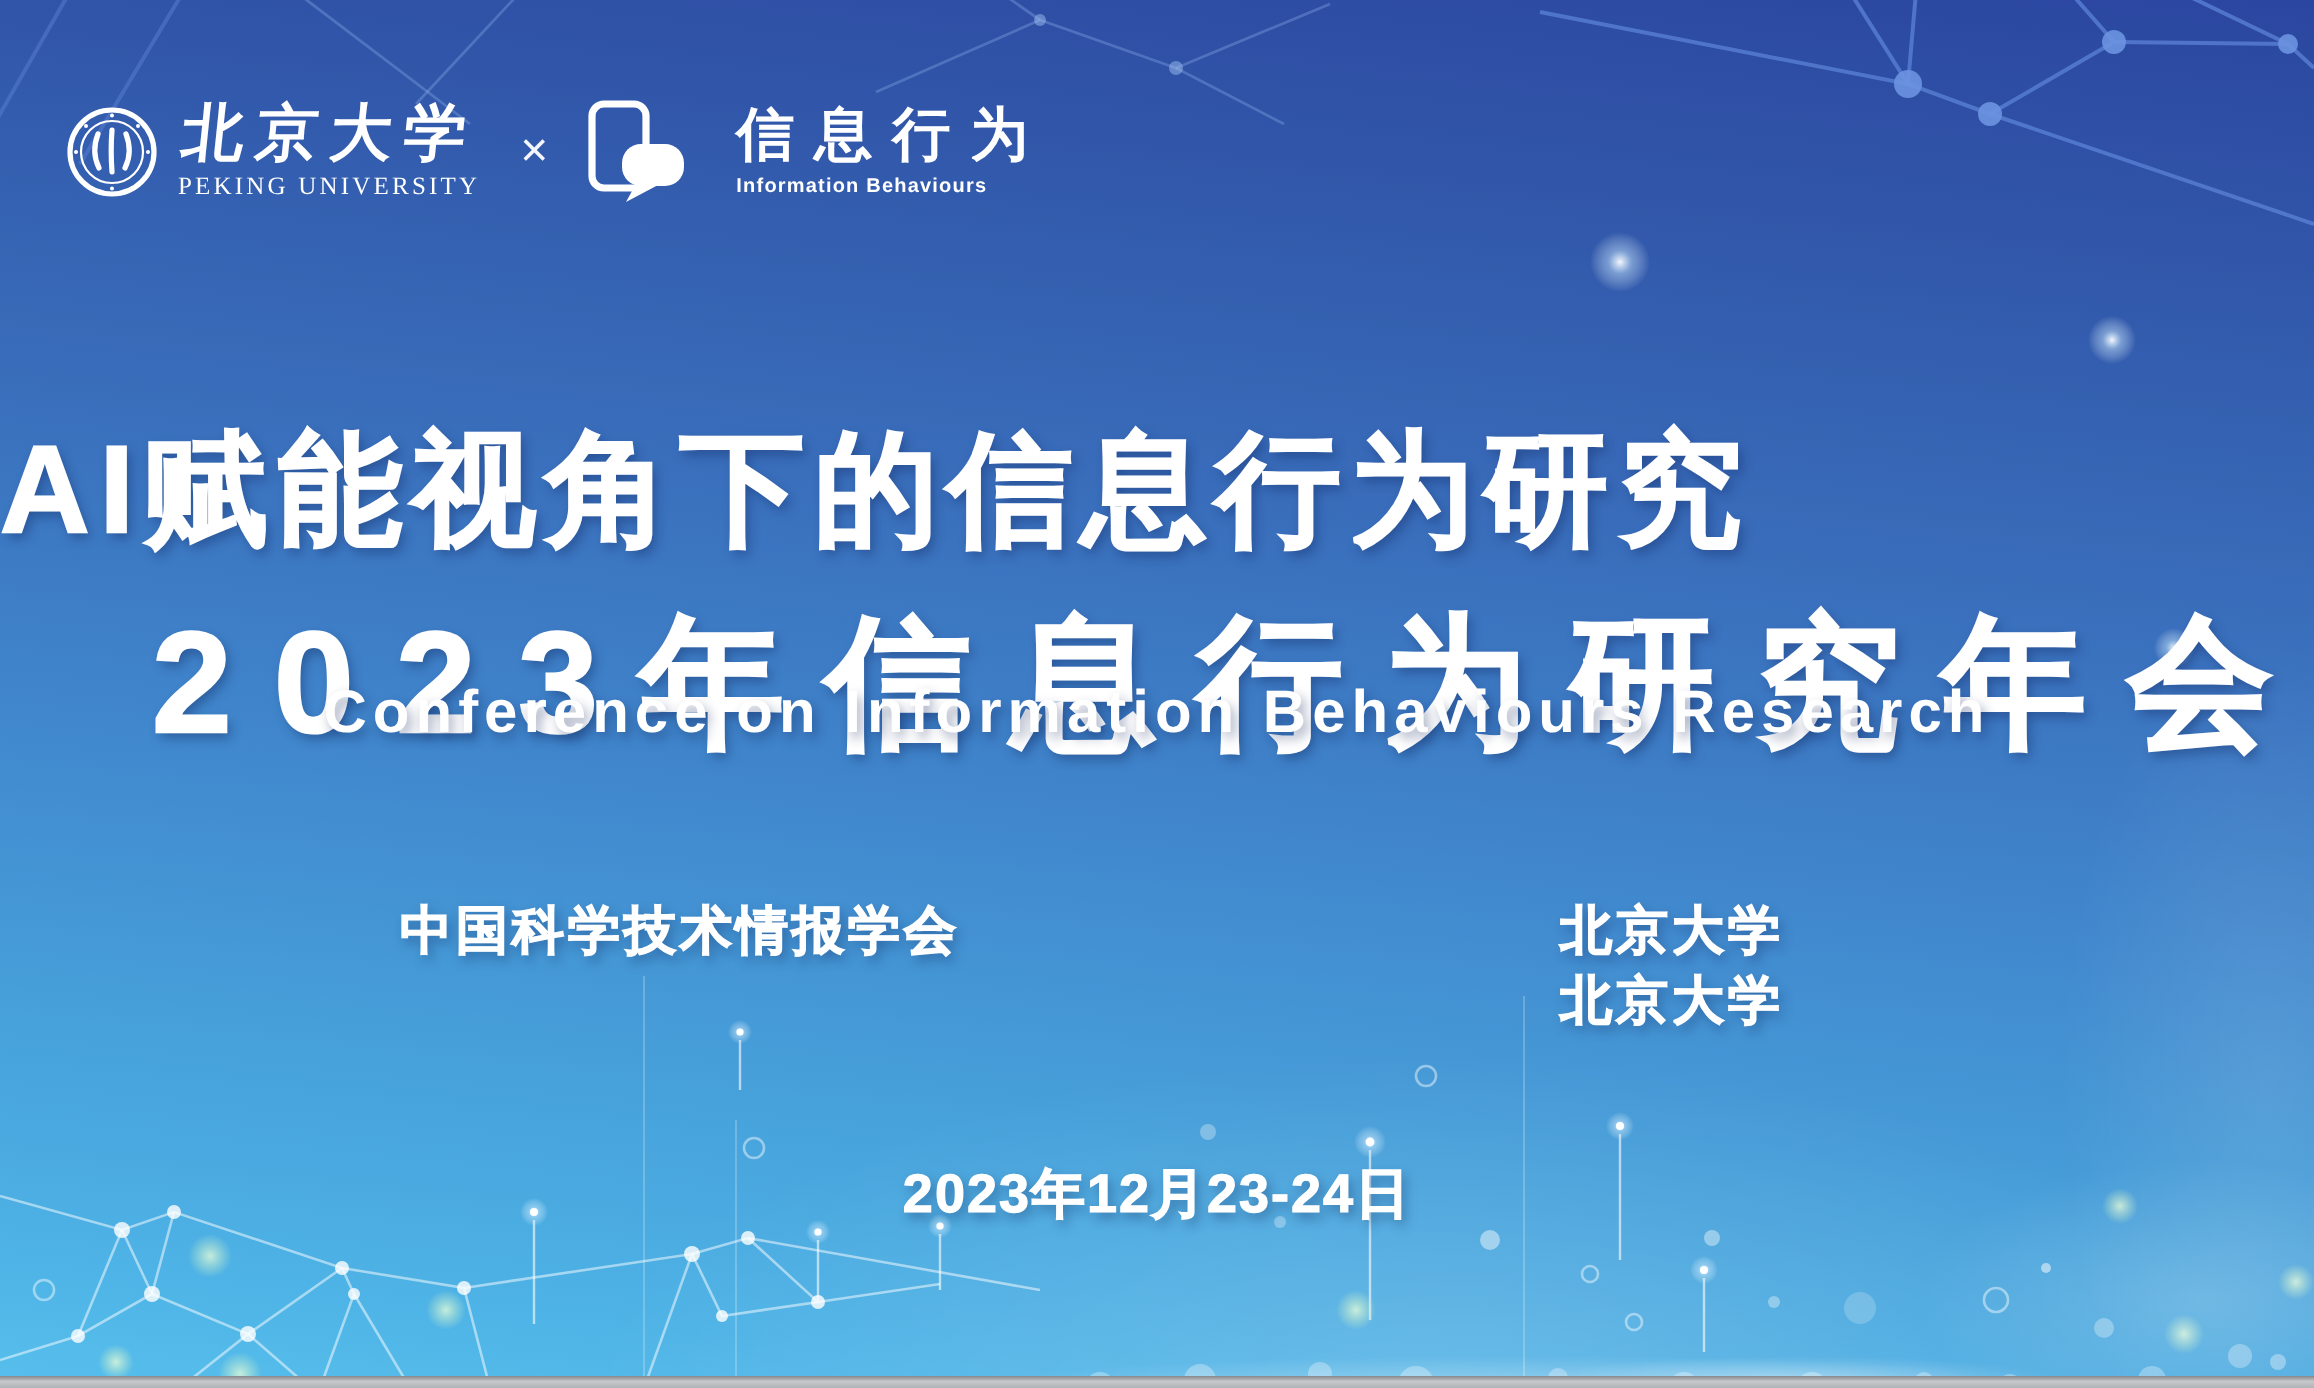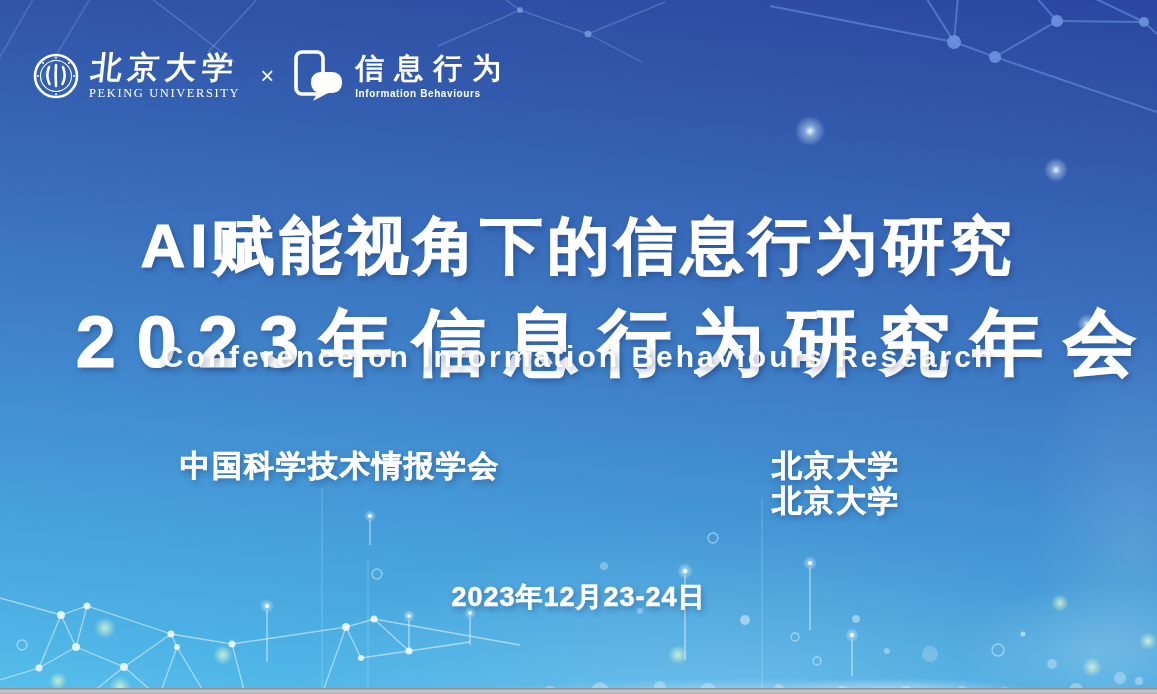--- a/index.html
+++ b/index.html
@@ -14,36 +14,36 @@
   .decor{position:absolute;inset:0;pointer-events:none;}
   
   .hdr{position:absolute;left:33px;top:50px;display:flex;align-items:center;}
   .pku{display:flex;align-items:center;gap:10px;}
   .pku-txt{display:flex;flex-direction:column;align-items:center;line-height:1;}
   .pku-cn{font-size:31px;font-weight:600;letter-spacing:6px;transform:skewX(-6deg);
           font-family:"DejaVu Serif","Liberation Serif",serif;}
   .pku-en{font-size:12.5px;letter-spacing:1.6px;margin-top:4px;
           font-family:"Liberation Serif","DejaVu Serif",serif;}
   .x-sep{font-size:24px;font-weight:300;margin:0 18px 0 20px;opacity:.95;}
-  .ib{display:flex;align-items:center;gap:9px;}
+  .ib{display:flex;align-items:center;gap:22px;}
   .ib-txt{display:flex;flex-direction:column;line-height:1;}
   .ib-cn{font-size:29px;font-weight:900;letter-spacing:10px;}
   .ib-en{font-size:10px;font-weight:700;letter-spacing:.6px;margin-top:6px;}
   
   .t-shadow{text-shadow:2px 3px 6px rgba(15,35,90,.40);}
-  .title1{position:absolute;left:0;right:0;top:170px;text-align:center;
+  .title1{position:absolute;left:0;right:0;top:170px;text-align:left;
           font-size:62px;font-weight:900;letter-spacing:5px;line-height:68px;
           -webkit-text-stroke:1.2px #fff;}
   .title2{position:absolute;left:0;right:0;top:264px;text-align:right;
           font-size:72px;font-weight:900;letter-spacing:21px;line-height:60px;
           -webkit-text-stroke:1.2px #fff;}
   .subtitle{position:absolute;left:0;right:0;top:340px;text-align:center;
           font-size:30px;font-weight:700;letter-spacing:3px;}
   
-  .org{position:absolute;top:448px;text-align:center;font-size:30px;font-weight:800;
+  .org{position:absolute;top:448px;text-align:center;font-size:26px;font-weight:800;
        letter-spacing:2px;line-height:35px;-webkit-text-stroke:.6px #fff;}
   .org-left{left:140px;width:400px;}
   .org-right{left:690px;width:292px;}
   
   .date{position:absolute;left:0;right:0;top:579px;text-align:center;
         font-size:27px;font-weight:800;letter-spacing:1px;-webkit-text-stroke:.6px #fff;}
   
   .bottom-bar{position:absolute;left:0;right:0;bottom:0;height:6px;
         background:linear-gradient(180deg,#84878b 0%,#c6c8ca 45%,#b0b3b7 100%);}
 </style>

